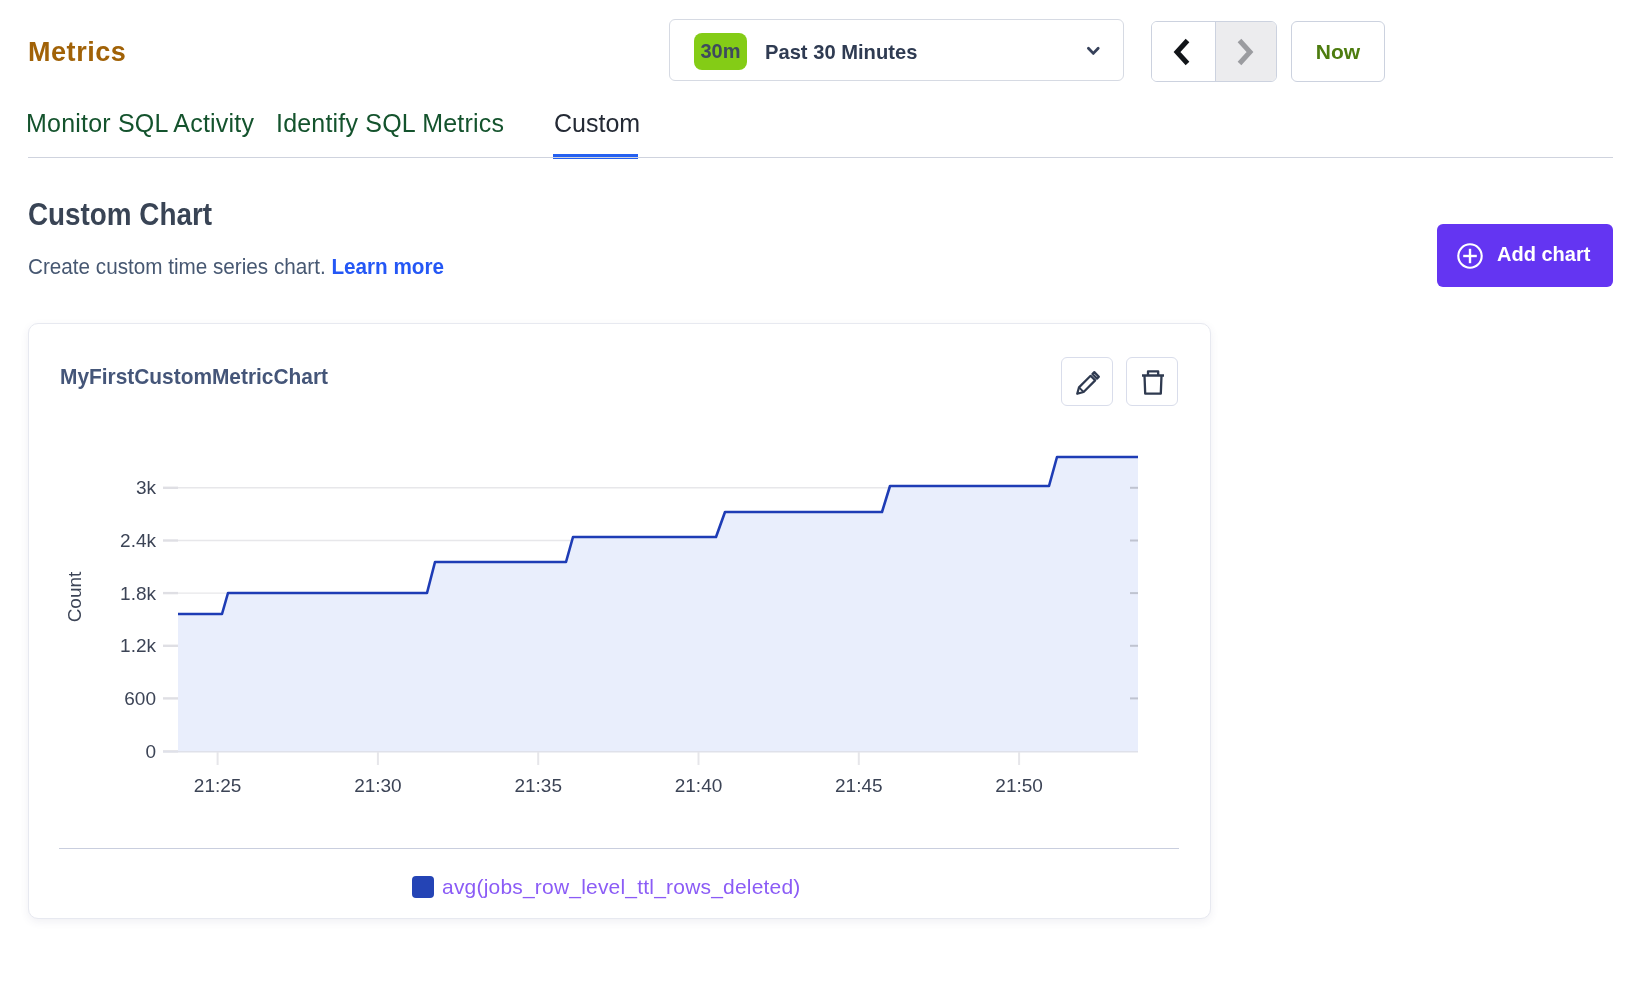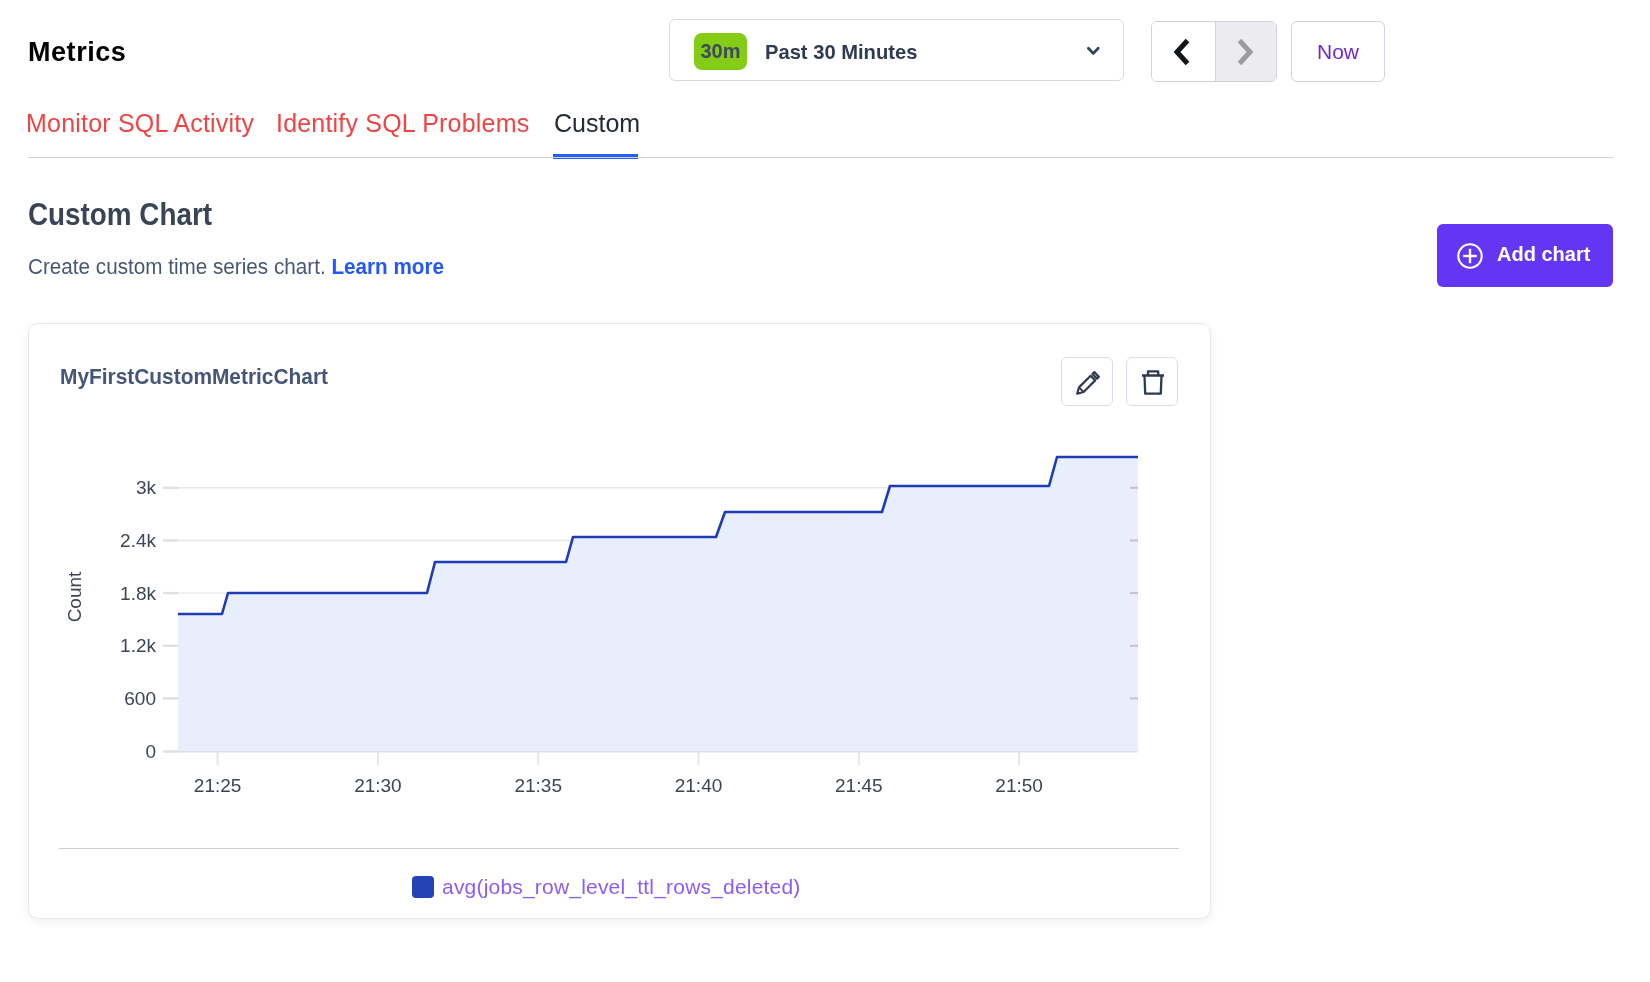--- a/index.html
+++ b/index.html
@@ -1,36 +1,36 @@
 <!DOCTYPE html>
 <html><head>
 <meta charset="utf-8">
 <style>
   * { margin:0; padding:0; box-sizing:border-box; }
   html,body { width:1650px; height:982px; background:#ffffff; font-family:"Liberation Sans", sans-serif; overflow:hidden; }
   .abs { position:absolute; }
 
-  #h-metrics { left:28px; top:37px; font-size:27px; font-weight:bold; color:#000000; letter-spacing:0.55px;text-align:center; }
+  #h-metrics { left:28px; top:37px; font-size:27px; font-weight:bold; color:#a16207; letter-spacing:0.55px;text-align:center; }
 
-  .tab { position:absolute; top:109px; font-size:25px; color:#ef4444; }
+  .tab { position:absolute; top:109px; font-size:25px; color:#14532d; }
   #tab3 { color:#242a35; }
   #tab-underline { left:553px; top:153.5px; width:85px; height:5px; background:#2560f0; }
   #divider { left:28px; top:156.6px; width:1585px; height:1.8px; background:#cfd3de; }
 
   
   #dd-box { left:669px; top:19px; width:455px; height:62px; background:#fff; border:1px solid #d6dae3; border-radius:6px; }
   #dd-badge { left:694px; top:33px; width:53px; height:37px; background:#84cc16; border-radius:8px; font-size:20px; font-weight:bold; color:#3e4a5e; text-align:center; line-height:37px; }
   #dd-label { left:765px; top:40px; font-size:21px; font-weight:bold; color:#2f3b52; transform:scaleX(0.96); transform-origin:left top; }
 
   
   #seg { left:1151px; top:21px; width:126px; height:61px; border:1px solid #ccd2df; border-radius:6px; overflow:hidden; }
   #seg-left { position:absolute; left:0; top:0; width:63px; height:59px; background:#fff; }
   #seg-right { position:absolute; left:63px; top:0; width:62px; height:59px; background:#ececee; border-left:1px solid #ccd2df; }
 
-  #now-btn { left:1291px; top:21px; width:94px; height:61px; background:#fff; border:1px solid #ccd2df; border-radius:6px; font-size:21px; font-weight:normal; color:#6d28d9; text-align:center; line-height:59px; }
+  #now-btn { left:1291px; top:21px; width:94px; height:61px; background:#fff; border:1px solid #ccd2df; border-radius:6px; font-size:21px; font-weight:bold; color:#4d7c0f; text-align:center; line-height:59px; }
 
   #h-custom { left:28px; top:197px; font-size:31px; font-weight:bold; color:#394455; transform:scaleX(0.898); transform-origin:left top; }
   #subtitle { left:28px; top:254px; font-size:22px; color:#475872; transform:scaleX(0.94); transform-origin:left top; }
   #subtitle b { color:#2457f5; }
 
   #add-btn { left:1437px; top:184px; width:176px; height:63px; background:#6435f2; border-radius:6px; color:#fff;margin-top:40px; }
   #add-label { position:absolute; left:60px; top:19px; font-size:20px; font-weight:bold; }
 
   
   #card { left:28px; top:323px; width:1183px; height:596px; background:#fff; border:1px solid #e7e9f0; border-radius:10px; box-shadow:0 3px 8px rgba(60,70,110,0.08); }
@@ -41,21 +41,21 @@
 
   #card-sep { left:59px; top:848px; width:1120px; height:1px; background:#c9cede; }
   #legend-sq { left:412px; top:876px; width:22px; height:22px; background:#2444b5; border-radius:4px; }
   #legend-txt { left:442px; top:875px; font-size:21px; color:#8b5cf6; letter-spacing:0.2px; }
 </style>
 </head>
 <body>
 <div class="abs" id="h-metrics">Metrics</div>
 
 <span class="tab" id="tab1" style="left:26px;letter-spacing:0.2px;">Monitor SQL Activity</span>
-<span class="tab" id="tab2" style="left:276px;letter-spacing:0.2px;">Identify SQL Problems</span>
+<span class="tab" id="tab2" style="left:276px;letter-spacing:0.2px;">Identify SQL Metrics</span>
 <span class="tab" id="tab3" style="left:554px;">Custom</span>
 <div class="abs" id="tab-underline"></div>
 <div class="abs" id="divider"></div>
 
 <div class="abs" id="dd-box"></div>
 <div class="abs" id="dd-badge">30m</div>
 <div class="abs" id="dd-label">Past 30 Minutes</div>
 <svg class="abs" style="left:1080px;top:42px;" width="28" height="20" viewBox="0 0 28 20">
   <polyline points="8.4,6.2 13.3,11.4 18.2,6.2" fill="none" stroke="#36415a" stroke-width="2.8" stroke-linecap="round" stroke-linejoin="round"></polyline>
 </svg>

